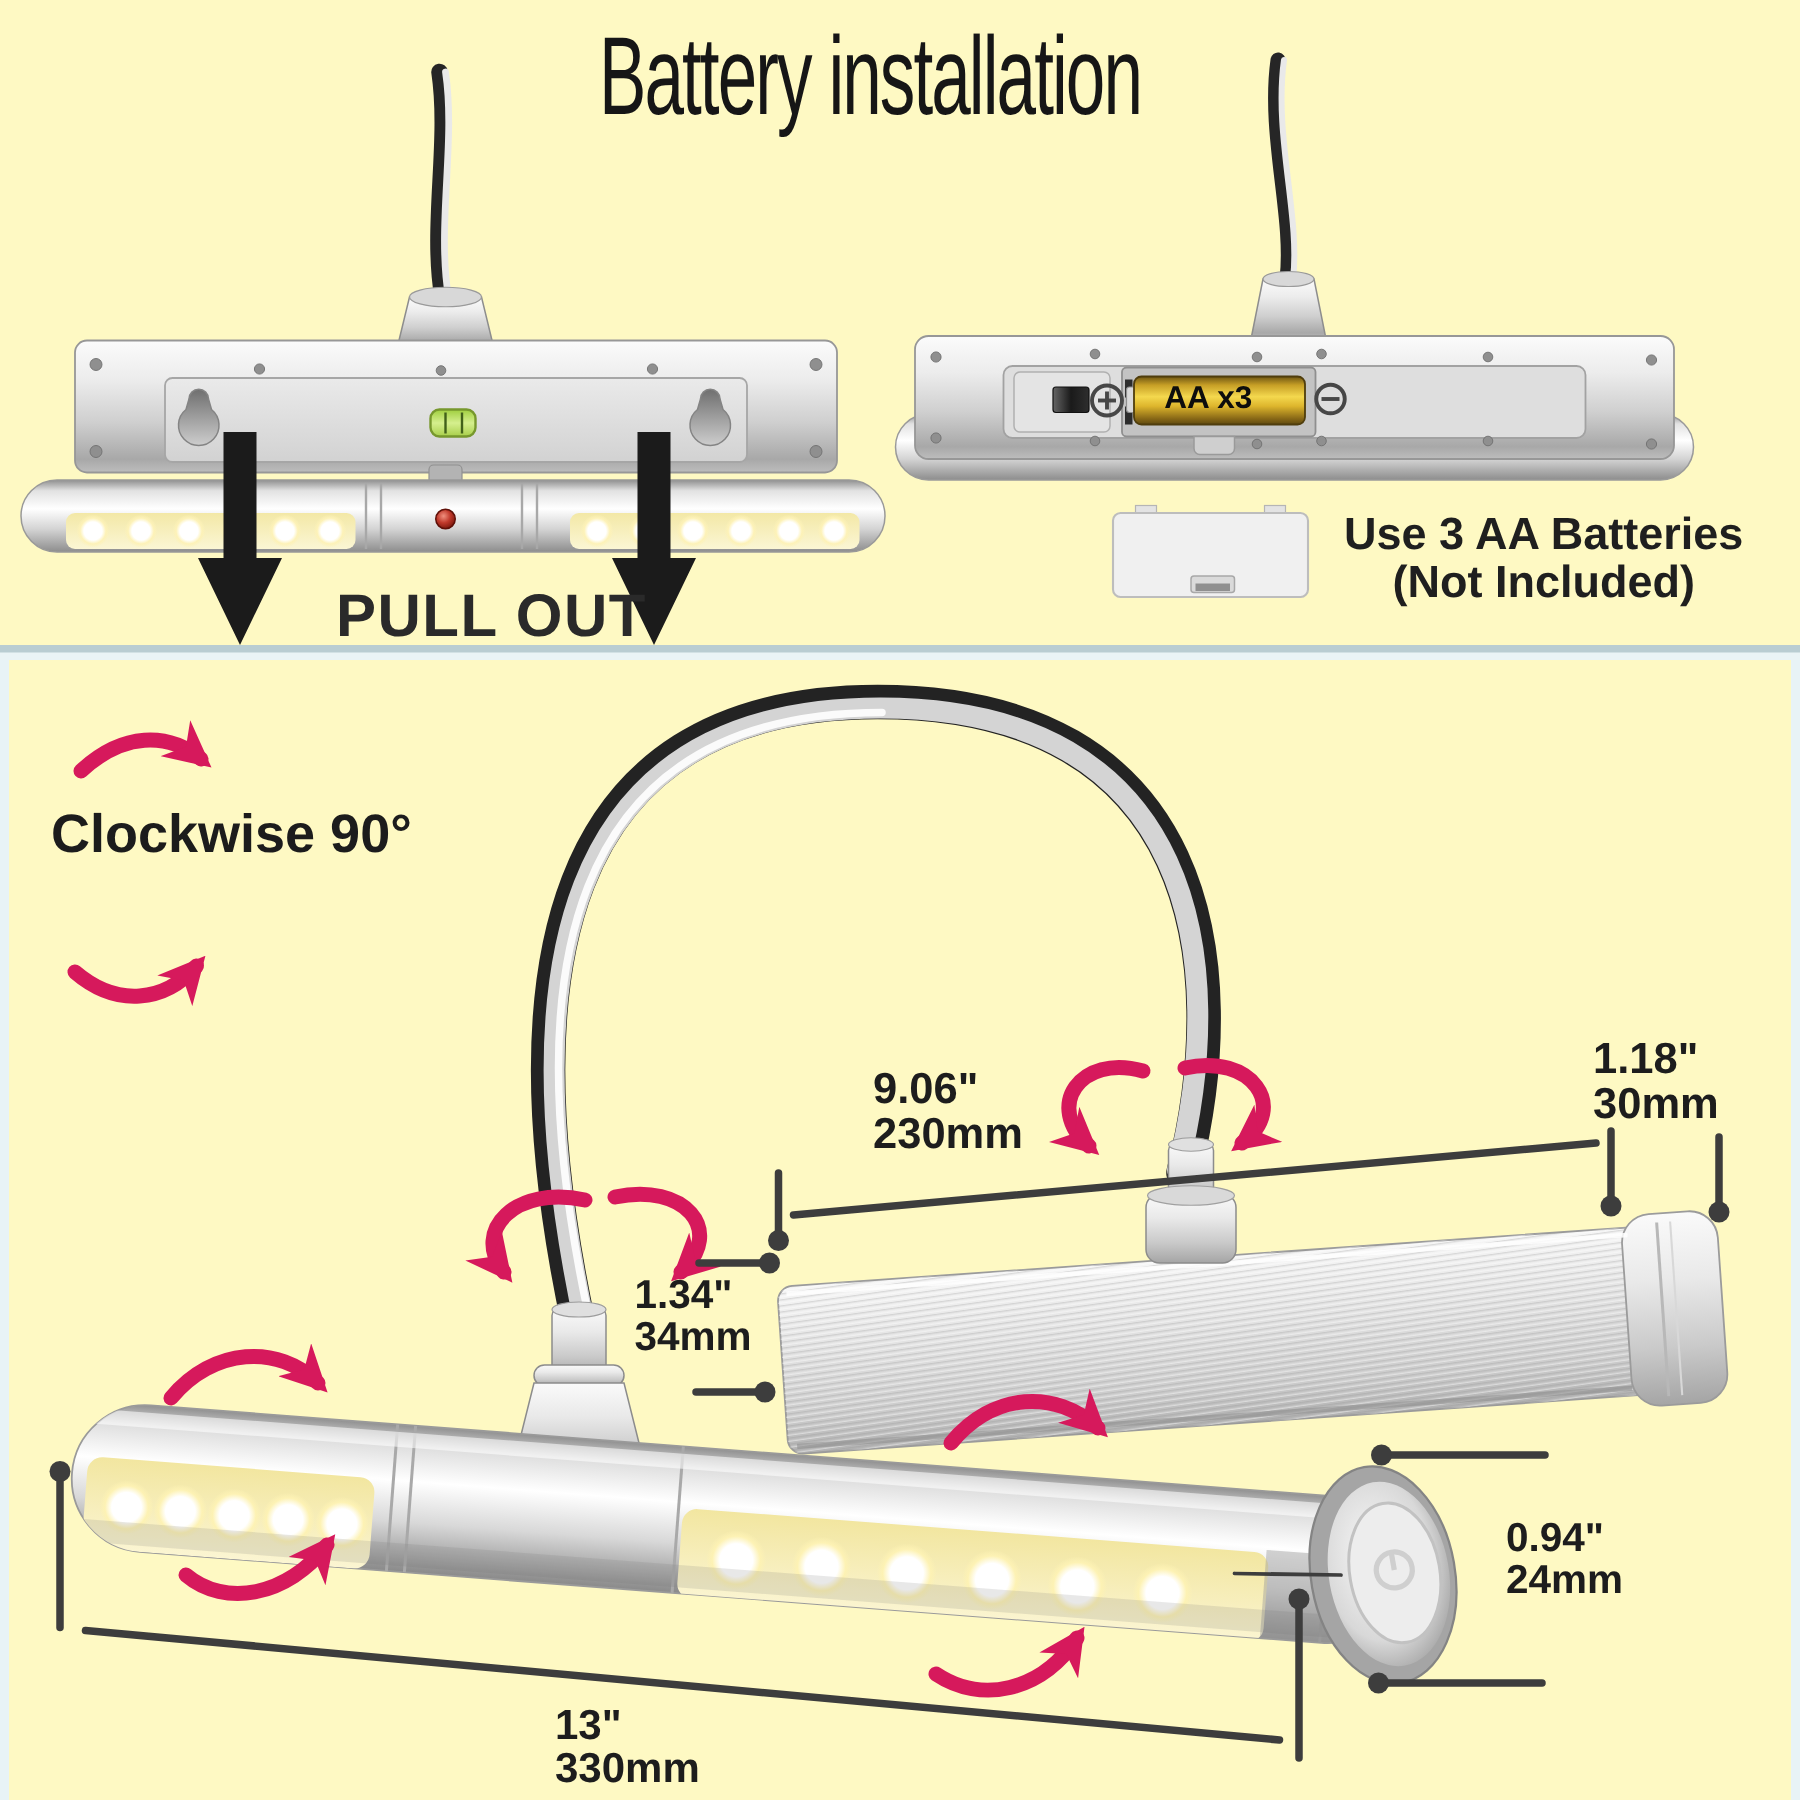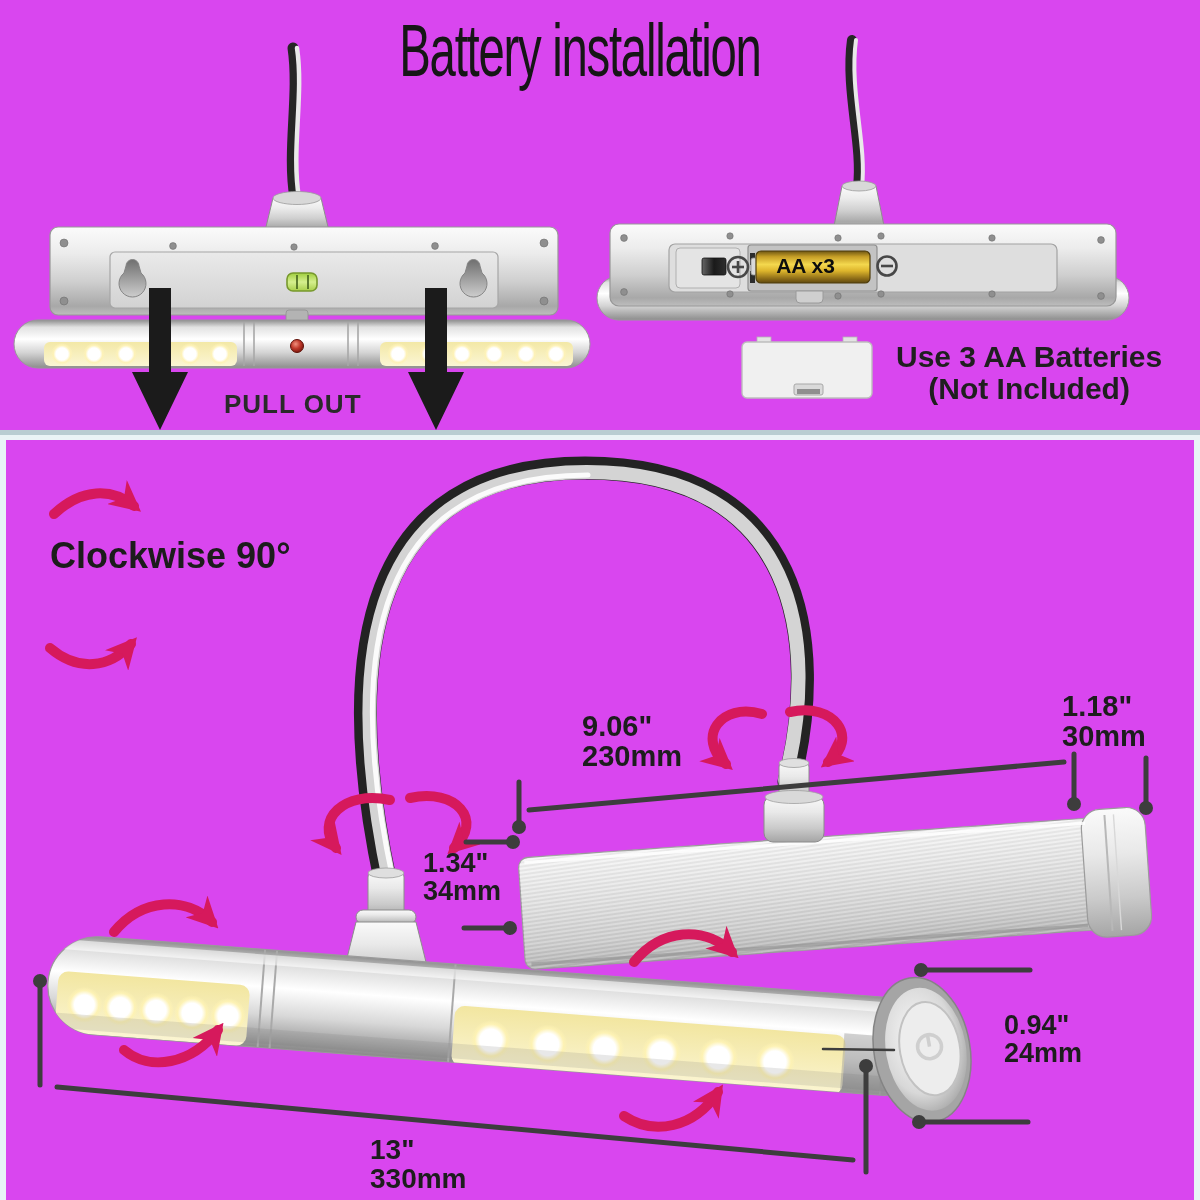--- a/index.html
+++ b/index.html
@@ -1,28 +1,28 @@
 <!DOCTYPE html>
 <html><head>
 <meta charset="utf-8">
 <style>
   html,body{margin:0;padding:0;background:#ffffff;}
-  .stage{position:relative;width:1200px;height:1200px;overflow:hidden;background:#d946ef;
+  .stage{position:relative;width:1200px;height:1200px;overflow:hidden;background:#fef9c3;
          font-family:"Liberation Sans", sans-serif;}
   svg{position:absolute;left:0;display:block;}
   #svg-top{top:0;}
   #svg-bottom{top:430px;}
   .lbl{position:absolute;color:#1d1d1d;font-weight:bold;line-height:1.0;white-space:nowrap;}
   .title{position:absolute;top:8px;left:0;width:1160px;text-align:center;
          font-size:74px;font-weight:400;color:#161616;letter-spacing:-2px;
          transform:scaleX(0.64);transform-origin:580px 0;}
-  .pullout{left:224px;top:391px;font-size:26px;letter-spacing:1px;color:#2a2a2a;}
+  .pullout{left:224px;top:391px;font-size:40px;letter-spacing:1px;color:#2a2a2a;}
   .note{left:896px;top:341px;font-size:30px;line-height:1.08;color:#1f1f1f;text-align:center;}
   .rot{font-size:36px;color:#1c1c1c;}
-  .rot.cw{left:50px;top:538px;}
+  .rot.cw{left:34px;top:538px;}
   .rot.acw{left:34px;top:689px;letter-spacing:-1px;}
   .dim{font-size:29px;color:#1d1d1d;line-height:1.02;}
   .dim.arm{left:582px;top:712px;}
   .dim.hdep{left:1062px;top:692px;}
   .dim.hhgt{left:423px;top:850px;font-size:27px;}
   .dim.tdia{left:1004px;top:1012px;font-size:27px;}
   .dim.tlen{left:370px;top:1136px;font-size:28px;}
   .batt-label{left:755px;top:255px;width:101px;text-align:center;
               font-size:21px;color:#0d0d0d;letter-spacing:0px;}
 </style>

